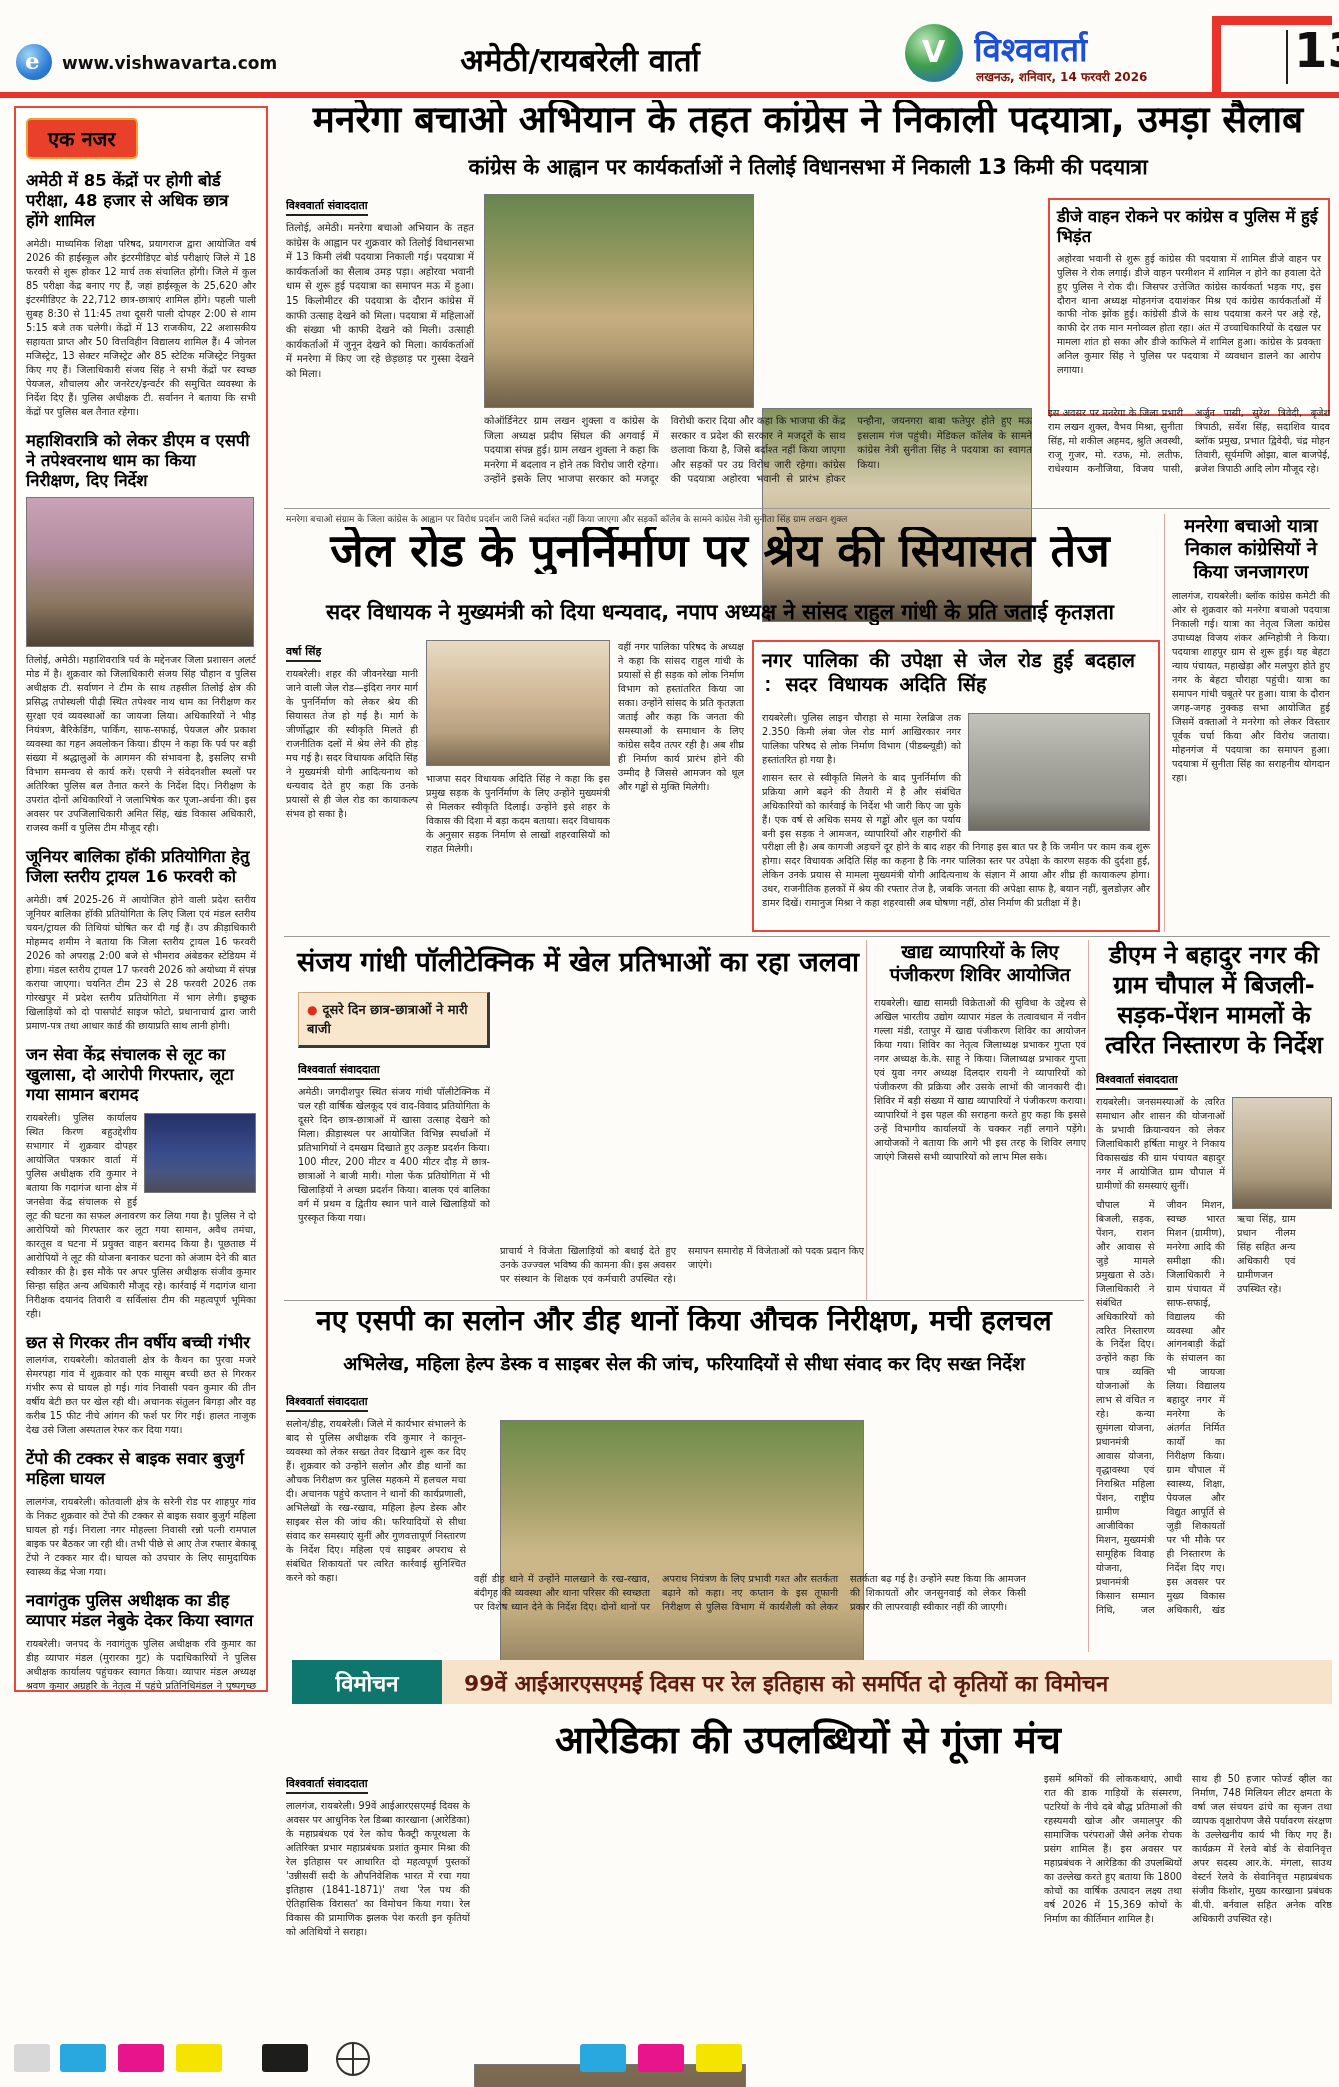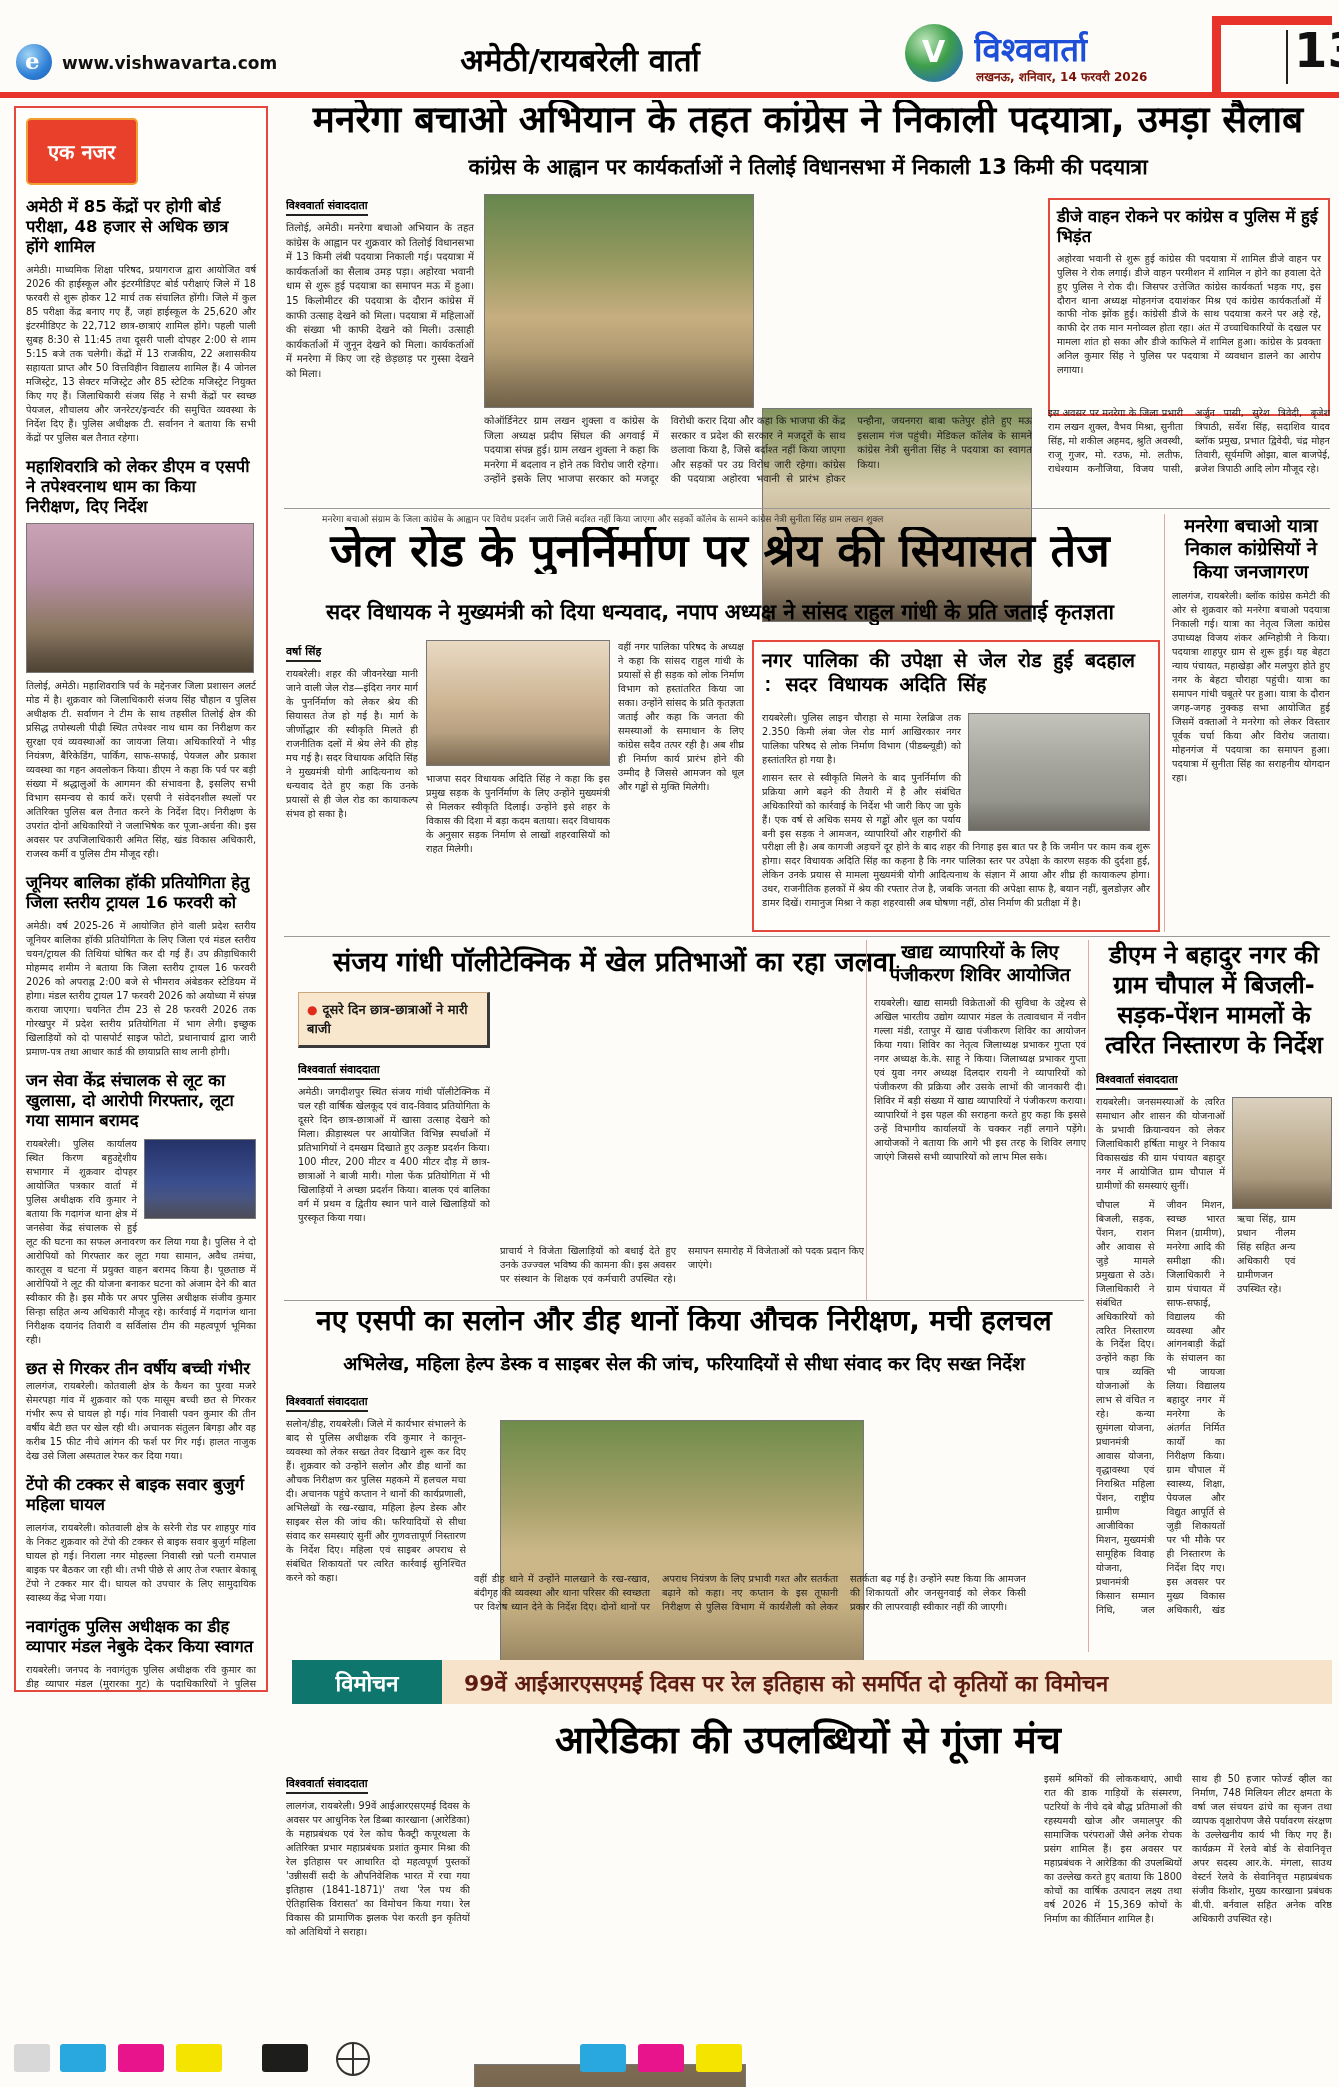--- a/index.html
+++ b/index.html
@@ -25,21 +25,21 @@
   .ph-race{background:linear-gradient(180deg,#6f8c4b 0%,#a5a069 33%,#cdb88a 55%,#c2ab7e 100%);}
   .ph-dm{background:linear-gradient(180deg,#dcd1bf 0%,#b9a98c 55%,#8e7d64 100%);}
   .ph-police1{background:linear-gradient(180deg,#7d6b53 0%,#6a5945 52%,#4d4135 100%);}
   .redbox{border:2px solid #e5483d;box-sizing:border-box;background:#fffefb;}
   .vr{position:absolute;width:1px;background:#dfaaa1;}
   .hrule{position:absolute;height:1px;background:#9a9a9a;}
   .cols2{column-count:2;column-gap:12px;}
   .cols3{column-count:3;column-gap:12px;}
   .float-r{float:right;margin:2px 0 4px 7px;}
   .mark{position:absolute;height:28px;border-radius:3px;}
-  .nowrap{white-space:nowrap;margin-left:36px;}
+  .nowrap{white-space:nowrap;}
 </style>
 </head>
 <body>
 
 <div class="page">
 
   <div class="abs" style="left:16px;top:44px;width:36px;height:36px;border-radius:50%;background:radial-gradient(circle at 35% 30%,#9fd4f5,#2f7fd6 60%,#1b5fae);">
     <span style="position:absolute;left:9px;top:3px;color:#fff;font-size:23px;font-weight:bold;font-family:'DejaVu Serif',serif;">e</span>
   </div>
   <div class="abs bold" style="left:62px;top:53px;font-size:17px;color:#111;">www.vishwavarta.com</div>
@@ -51,21 +51,21 @@
   <div class="abs bold" style="left:974px;top:26px;font-size:33px;color:#1d4ed8;">विश्ववार्ता</div>
   <div class="abs bold" style="left:976px;top:68px;font-size:12px;color:#7a1208;">लखनऊ,  शनिवार, 14 फरवरी 2026</div>
 
   <div class="abs" style="left:1212px;top:16px;width:120px;height:9px;background:#e8332a;"></div>
   <div class="abs" style="left:1212px;top:16px;width:9px;height:80px;background:#e8332a;"></div>
   <div class="abs" style="left:1286px;top:30px;width:2px;height:54px;background:#222;"></div>
   <div class="abs bold" style="left:1294px;top:22px;font-size:48px;color:#111;">13</div>
   <div class="abs" style="left:0;top:92px;width:1339px;height:6px;background:#e8332a;"></div>
 
   <div class="abs" style="left:14px;top:106px;width:254px;height:1586px;border:2px solid #e5483d;padding:10px;box-sizing:border-box;background:#fffefb;">
-    <div style="display:inline-block;background:#e8402a;color:#ffffff;font-weight:bold;font-size:20px;padding:18px 20px;border:2px solid #f0a030;border-radius:5px;">एक नजर</div>
+    <div style="display:inline-block;background:#e8402a;color:#000000;font-weight:bold;font-size:20px;padding:5px 20px;border:2px solid #f0a030;border-radius:5px;">एक नजर</div>
 
     <div>
       <h3 class="hl" style="font-size:16.5px;line-height:1.22;margin:12px 0 6px;">अमेठी में 85 केंद्रों पर होगी बोर्ड परीक्षा, 48 हजार से अधिक छात्र होंगे शामिल</h3>
       <p class="t2" style="margin:0;">अमेठी। माध्यमिक शिक्षा परिषद, प्रयागराज द्वारा आयोजित वर्ष 2026 की हाईस्कूल और इंटरमीडिएट बोर्ड परीक्षाएं जिले में 18 फरवरी से शुरू होकर 12 मार्च तक संचालित होंगी। जिले में कुल 85 परीक्षा केंद्र बनाए गए हैं, जहां हाईस्कूल के 25,620 और इंटरमीडिएट के 22,712 छात्र-छात्राएं शामिल होंगे। पहली पाली सुबह 8:30 से 11:45 तथा दूसरी पाली दोपहर 2:00 से शाम 5:15 बजे तक चलेगी। केंद्रों में 13 राजकीय, 22 अशासकीय सहायता प्राप्त और 50 वित्तविहीन विद्यालय शामिल हैं। 4 जोनल मजिस्ट्रेट, 13 सेक्टर मजिस्ट्रेट और 85 स्टेटिक मजिस्ट्रेट नियुक्त किए गए हैं। जिलाधिकारी संजय सिंह ने सभी केंद्रों पर स्वच्छ पेयजल, शौचालय और जनरेटर/इन्वर्टर की समुचित व्यवस्था के निर्देश दिए हैं। पुलिस अधीक्षक टी. सर्वानन ने बताया कि सभी केंद्रों पर पुलिस बल तैनात रहेगा।</p>
     </div>
 
     <div>
       <h3 class="hl" style="font-size:16.5px;line-height:1.22;margin:12px 0 6px;">महाशिवरात्रि को लेकर डीएम व एसपी ने तपेश्वरनाथ धाम का किया निरीक्षण, दिए निर्देश</h3>
       <div class="ph ph-temple" style="width:228px;height:150px;margin:2px 0 6px;"></div>
       <p class="t2" style="margin:0;">तिलोई, अमेठी। महाशिवरात्रि पर्व के मद्देनजर जिला प्रशासन अलर्ट मोड में है। शुक्रवार को जिलाधिकारी संजय सिंह चौहान व पुलिस अधीक्षक टी. सर्वाणन ने टीम के साथ तहसील तिलोई क्षेत्र की प्रसिद्ध तपोस्थली पीढ़ी स्थित तपेश्वर नाथ धाम का निरीक्षण कर सुरक्षा एवं व्यवस्थाओं का जायजा लिया। अधिकारियों ने भीड़ नियंत्रण, बैरिकेडिंग, पार्किंग, साफ-सफाई, पेयजल और प्रकाश व्यवस्था का गहन अवलोकन किया। डीएम ने कहा कि पर्व पर बड़ी संख्या में श्रद्धालुओं के आगमन की संभावना है, इसलिए सभी विभाग समन्वय से कार्य करें। एसपी ने संवेदनशील स्थलों पर अतिरिक्त पुलिस बल तैनात करने के निर्देश दिए। निरीक्षण के उपरांत दोनों अधिकारियों ने जलाभिषेक कर पूजा-अर्चना की। इस अवसर पर उपजिलाधिकारी अमित सिंह, खंड विकास अधिकारी, राजस्व कर्मी व पुलिस टीम मौजूद रही।</p>

